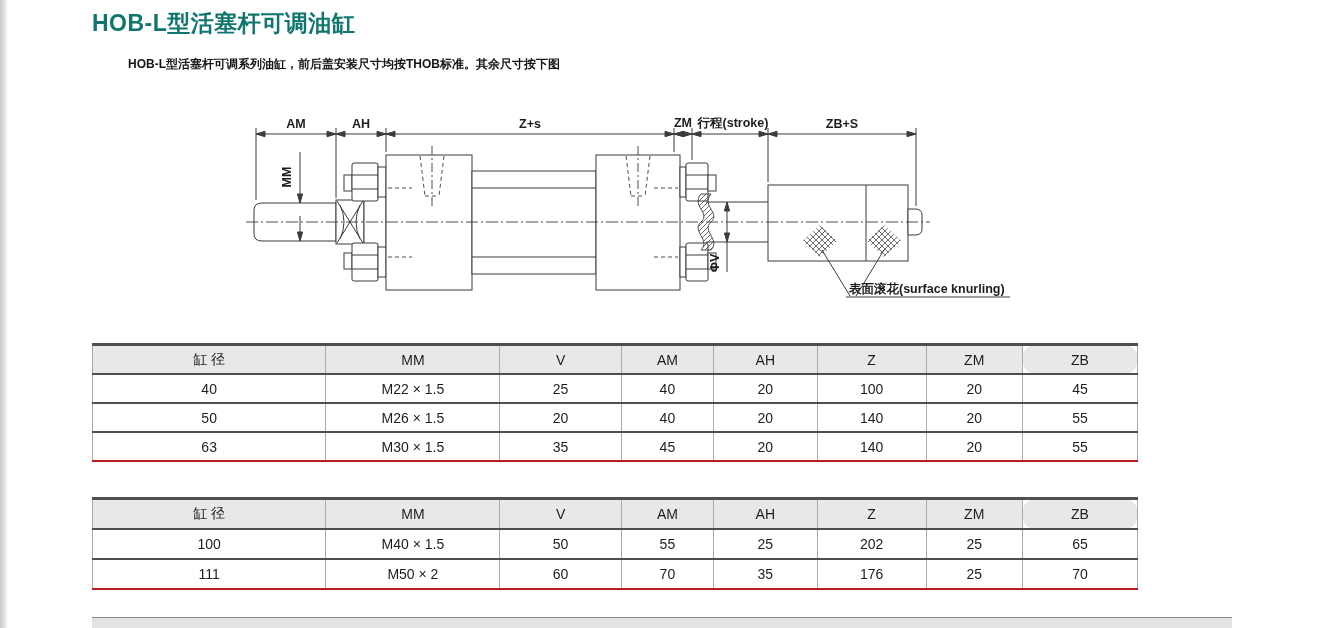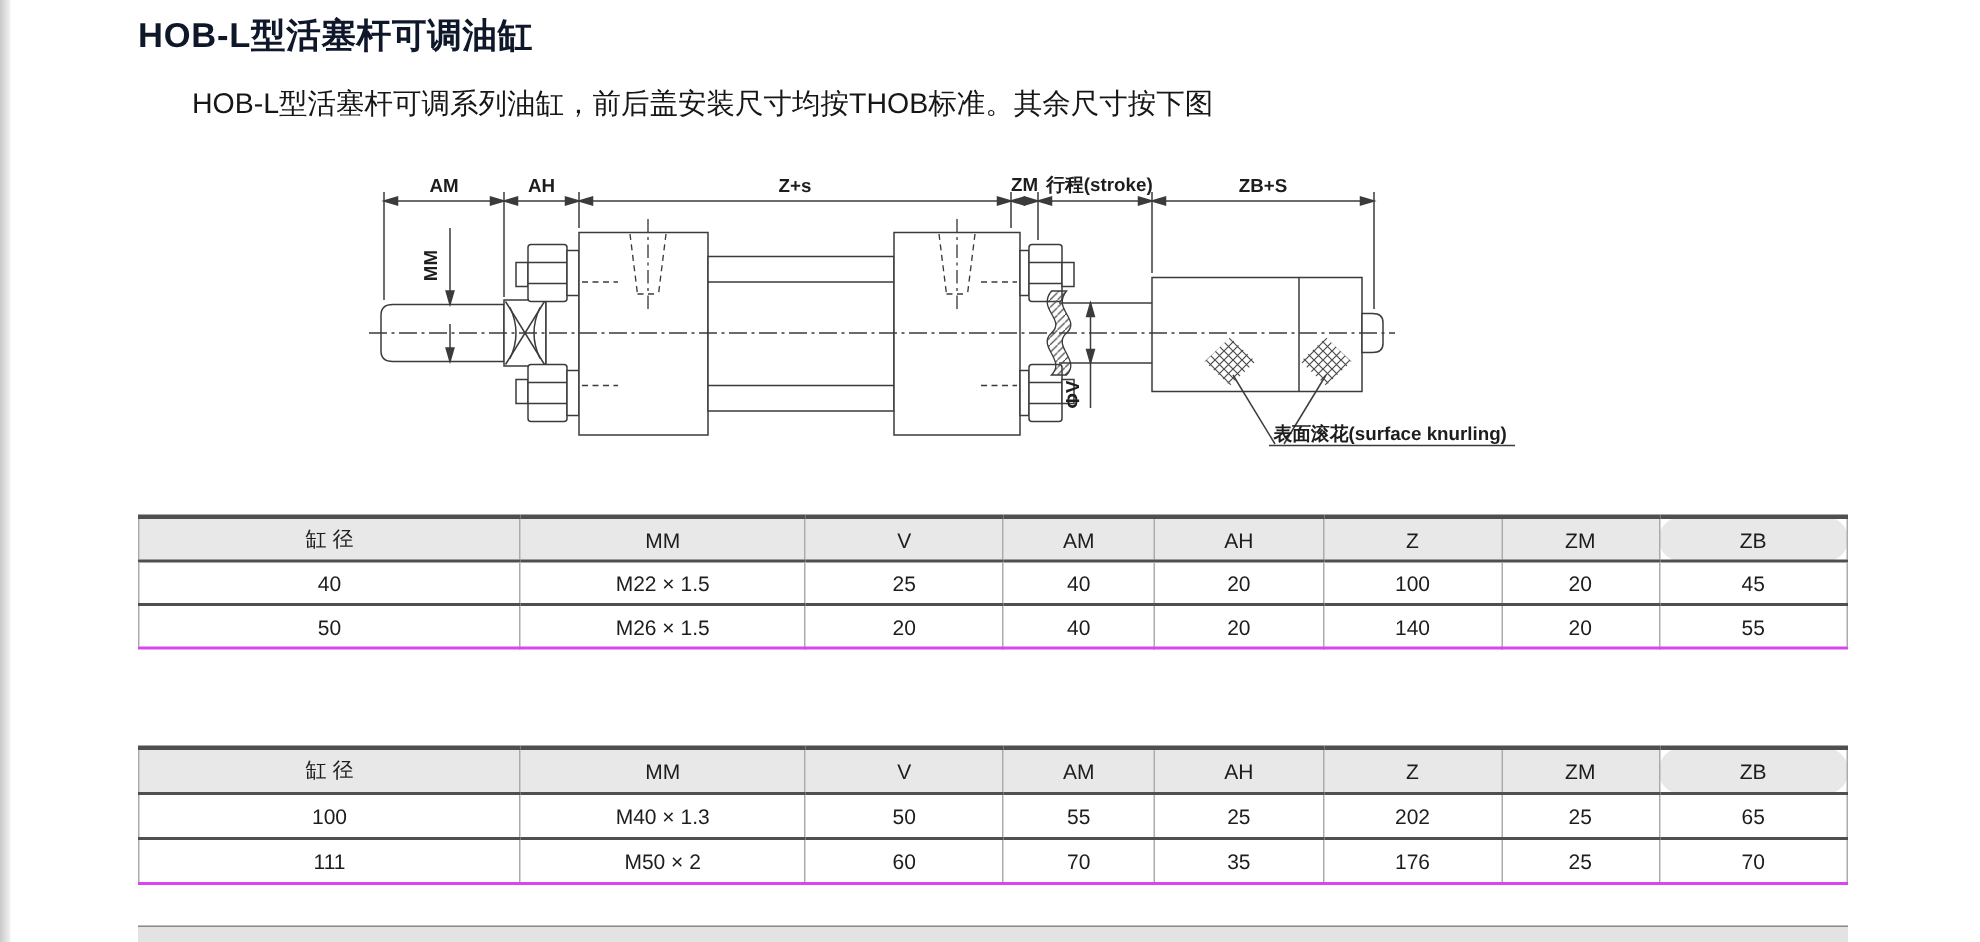--- a/index.html
+++ b/index.html
@@ -8,41 +8,41 @@
     background:#ffffff;
     font-family:"Liberation Sans","DejaVu Sans",sans-serif;
     color:#1d1d1d;
   }
   .page-edge{
     position:absolute;left:0;top:0;width:7px;height:628px;
     background:linear-gradient(to right,#c9c9c9,#f3f3f3);
   }
   .doc-title{
     position:absolute;left:92px;top:8px;
-    font-size:23px;font-weight:700;letter-spacing:.5px;color:#0f172a;
+    font-size:23px;font-weight:700;letter-spacing:.5px;color:#0f766e;
     white-space:nowrap;
   }
   .doc-subtitle{
     position:absolute;left:128px;top:56px;
-    font-size:19px;font-weight:400;color:#161616;
+    font-size:12px;font-weight:700;color:#161616;
     white-space:nowrap;
   }
   svg.drawing{position:absolute;left:240px;top:95px;}
   svg.drawing text{
     font-family:"Liberation Sans","DejaVu Sans",sans-serif;
     fill:#1d1d1d;font-size:12.5px;font-weight:700;
   }
   svg.drawing text.annot{font-size:12.5px;font-weight:600;}
 
   table.spec-table{
-    position:absolute;left:92px;width:1140px;
+    position:absolute;left:92px;width:1046px;
     border-collapse:collapse;table-layout:fixed;
     font-size:14px;color:#1d1d1d;
     border-left:1px solid #ababab;border-right:1px solid #ababab;
-    border-bottom:2px solid #d946ef;
+    border-bottom:2px solid #b91c1c;
   }
   table.spec-table th,
   table.spec-table td{
     border-left:1px solid #ababab;
     border-top:2px solid #4f4f4f;
     text-align:center;vertical-align:middle;
     padding:0;font-weight:400;height:27px;
   }
   table.spec-table th:first-child,
   table.spec-table td:first-child{border-left:none;}
@@ -252,39 +252,49 @@
       <tr>
         <td>50</td>
         <td>M26 × 1.5</td>
         <td>20</td>
         <td>40</td>
         <td>20</td>
         <td>140</td>
         <td>20</td>
         <td>55</td>
       </tr>
+      <tr>
+        <td>63</td>
+        <td>M30 × 1.5</td>
+        <td>35</td>
+        <td>45</td>
+        <td>20</td>
+        <td>140</td>
+        <td>20</td>
+        <td>55</td>
+      </tr>
     </tbody>
   </table>
 <table id="table-2" class="spec-table">
     <thead>
       <tr>
         <th>缸 径</th>
         <th>MM</th>
         <th>V</th>
         <th>AM</th>
         <th>AH</th>
         <th>Z</th>
         <th>ZM</th>
         <th>ZB</th>
       </tr>
     </thead>
     <tbody>
       <tr>
         <td>100</td>
-        <td>M40 × 1.3</td>
+        <td>M40 × 1.5</td>
         <td>50</td>
         <td>55</td>
         <td>25</td>
         <td>202</td>
         <td>25</td>
         <td>65</td>
       </tr>
       <tr>
         <td>111</td>
         <td>M50 × 2</td>

